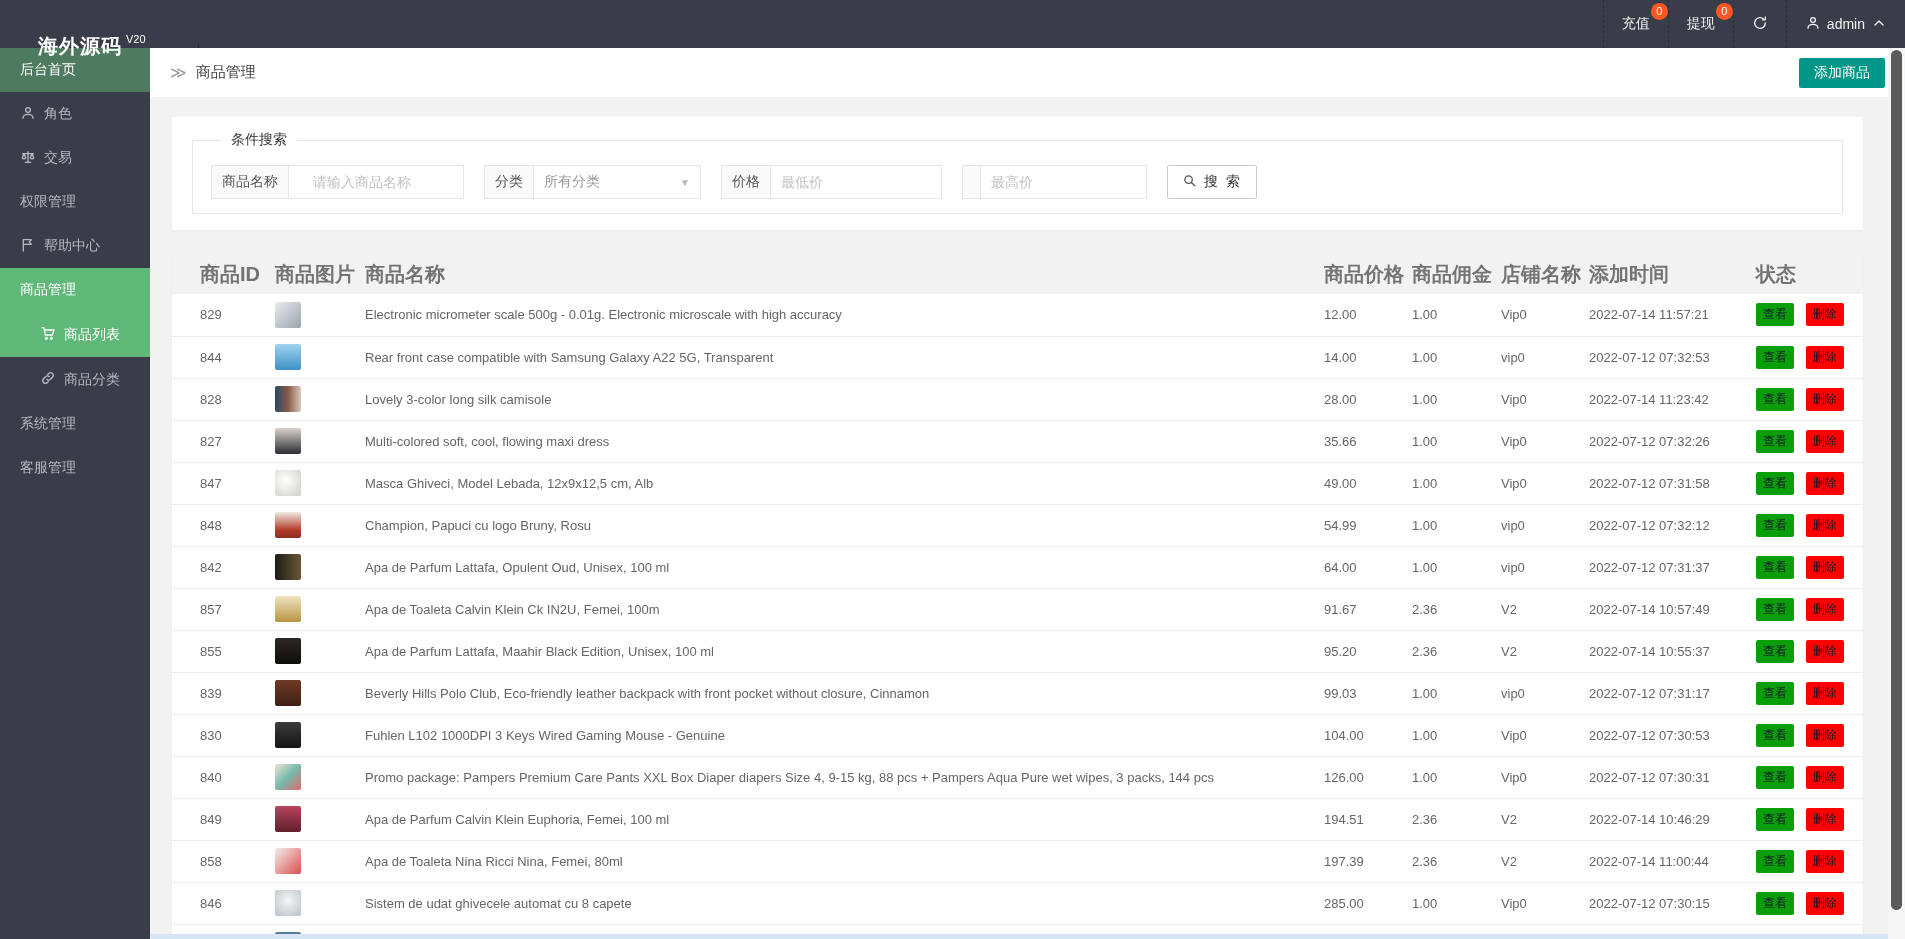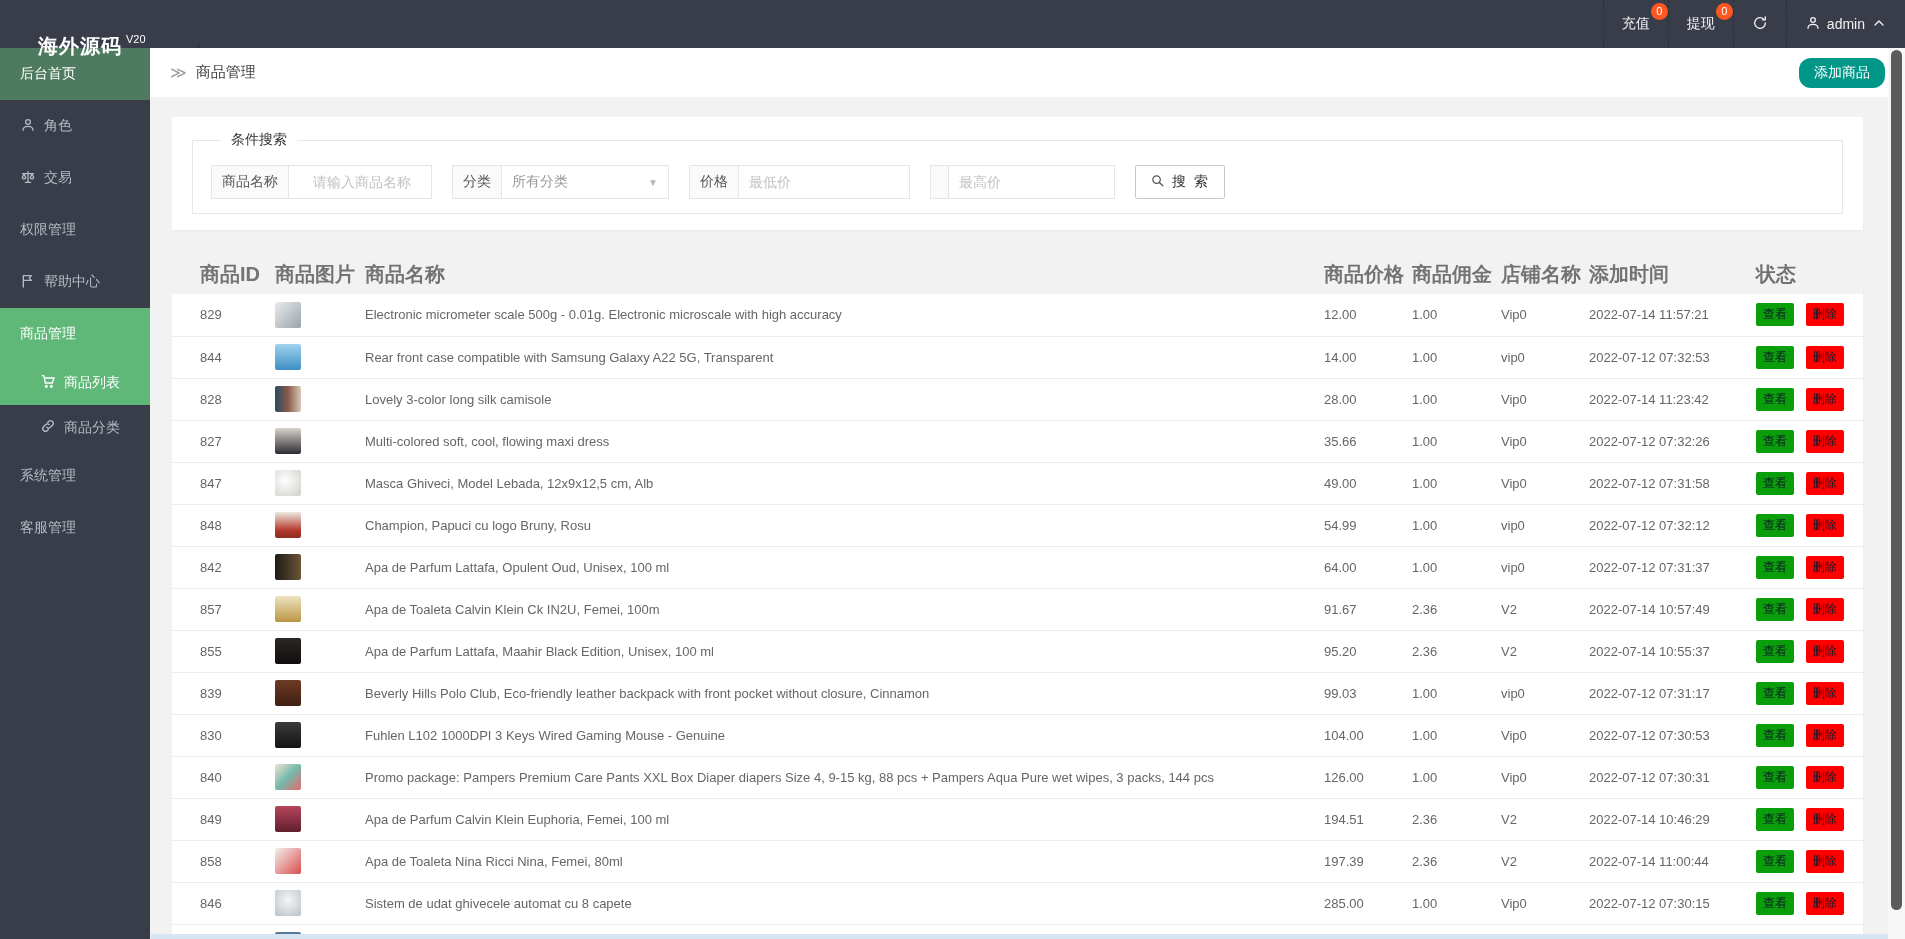--- a/index.html
+++ b/index.html
@@ -12,31 +12,31 @@
   .topbar { height:48px; background:#393D49; display:flex; align-items:stretch; color:#fff; position:relative; z-index:20; }
   .logo-area { width:199px; display:flex; align-items:center; padding-left:38px; border-right:1px dashed rgba(0,0,0,.3);margin-top:44px; }
   .logo-text { font-size:20px; font-weight:bold; letter-spacing:1px; }
   .logo-ver { font-size:11px; margin-left:4px; transform:translateY(-7px); }
   .topbar-spacer { flex:1; }
   .top-item { display:flex; align-items:center; padding:0 18px; position:relative; font-size:14px; color:#f2f2f2; border-left:1px dashed rgba(0,0,0,.22); cursor:pointer; gap:6px; }
   .top-item svg { width:16px; height:16px; }
   .badge { position:absolute; top:3px; right:0px; background:#FF5722; color:#fff; font-size:11px; min-width:17px; height:17px; line-height:17px; border-radius:9px; text-align:center; padding:0 4px; }
   
   .sidebar { position:absolute; top:48px; left:0; width:150px; bottom:0; background:#393D49; z-index:10; }
-  .side-item { height:52px; display:flex; align-items:center; padding-left:20px; color:#b5bac3; font-size:14px; cursor:pointer; gap:8px; white-space:nowrap; }
+  .side-item { height:44px; display:flex; align-items:center; padding-left:20px; color:#b5bac3; font-size:14px; cursor:pointer; gap:8px; white-space:nowrap; }
   .side-item svg { width:16px; height:16px; flex:0 0 auto; }
   .side-item.sub { height:45px; padding-left:40px; }
   .side-item.home { background:#4e7b60; color:#fff; }
   .side-item.active { background:#5FB878; color:#fff; }
   
   .main { position:absolute; left:150px; top:48px; right:0; bottom:0; }
   .crumb-bar { height:49px; background:#fff; display:flex; align-items:center; padding:0 20px; }
   .crumb-icon { color:#9a9a9a; font-size:16px; margin-right:9px; }
   .crumb-label { color:#444; font-size:15px; }
-  .add-btn { margin-left:auto; background:#009688; color:#fff; border:none; height:30px; padding:0 15px; font-size:14px; border-radius:12px; cursor:pointer; }
+  .add-btn { margin-left:auto; background:#009688; color:#fff; border:none; height:30px; padding:0 15px; font-size:14px; border-radius:2px; cursor:pointer; }
   .content { padding:20px 42px 0 22px; }
   
   .search-card { background:#fff; padding:14px 20px 16px; box-shadow:0 1px 2px rgba(0,0,0,.04); }
   .search-fieldset { border:1px solid #e6e6e6; margin:0; padding:16px 18px 14px; }
   .search-fieldset legend { font-size:14px; color:#333; padding:0 10px; margin-left:10px; }
   .form-row { display:flex; align-items:center; gap:20px; }
   .input-group { display:flex; align-items:stretch; height:34px; }
   .group-label { background:#fafafa; border:1px solid #e6e6e6; border-right:none; padding:0 10px; font-size:14px; color:#555; display:flex; align-items:center; white-space:nowrap; }
   .group-input { border:1px solid #e6e6e6; padding:0 10px; font-size:14px; color:#666; width:150px; outline:none; background:#fff; }
   .group-input::placeholder { color:#c2c2c2; }
@@ -164,21 +164,21 @@
   </div>
 
   <div class="content">
 
     <div class="search-card">
       <fieldset class="search-fieldset">
         <legend>条件搜索</legend>
         <div class="form-row">
           <div class="input-group">
             <span class="group-label">商品名称</span>
-            <input class="group-input" style="width: 144px; padding-left: 24px;" placeholder="请输入商品名称">
+            <input class="group-input" style="width: 176px; padding-left: 24px;" placeholder="请输入商品名称">
           </div>
           <div class="input-group">
             <span class="group-label">分类</span>
             <div class="select-box">
               <span>所有分类</span>
               <span class="select-arrow">▼</span>
             </div>
           </div>
           <div class="input-group">
             <span class="group-label">价格</span>

